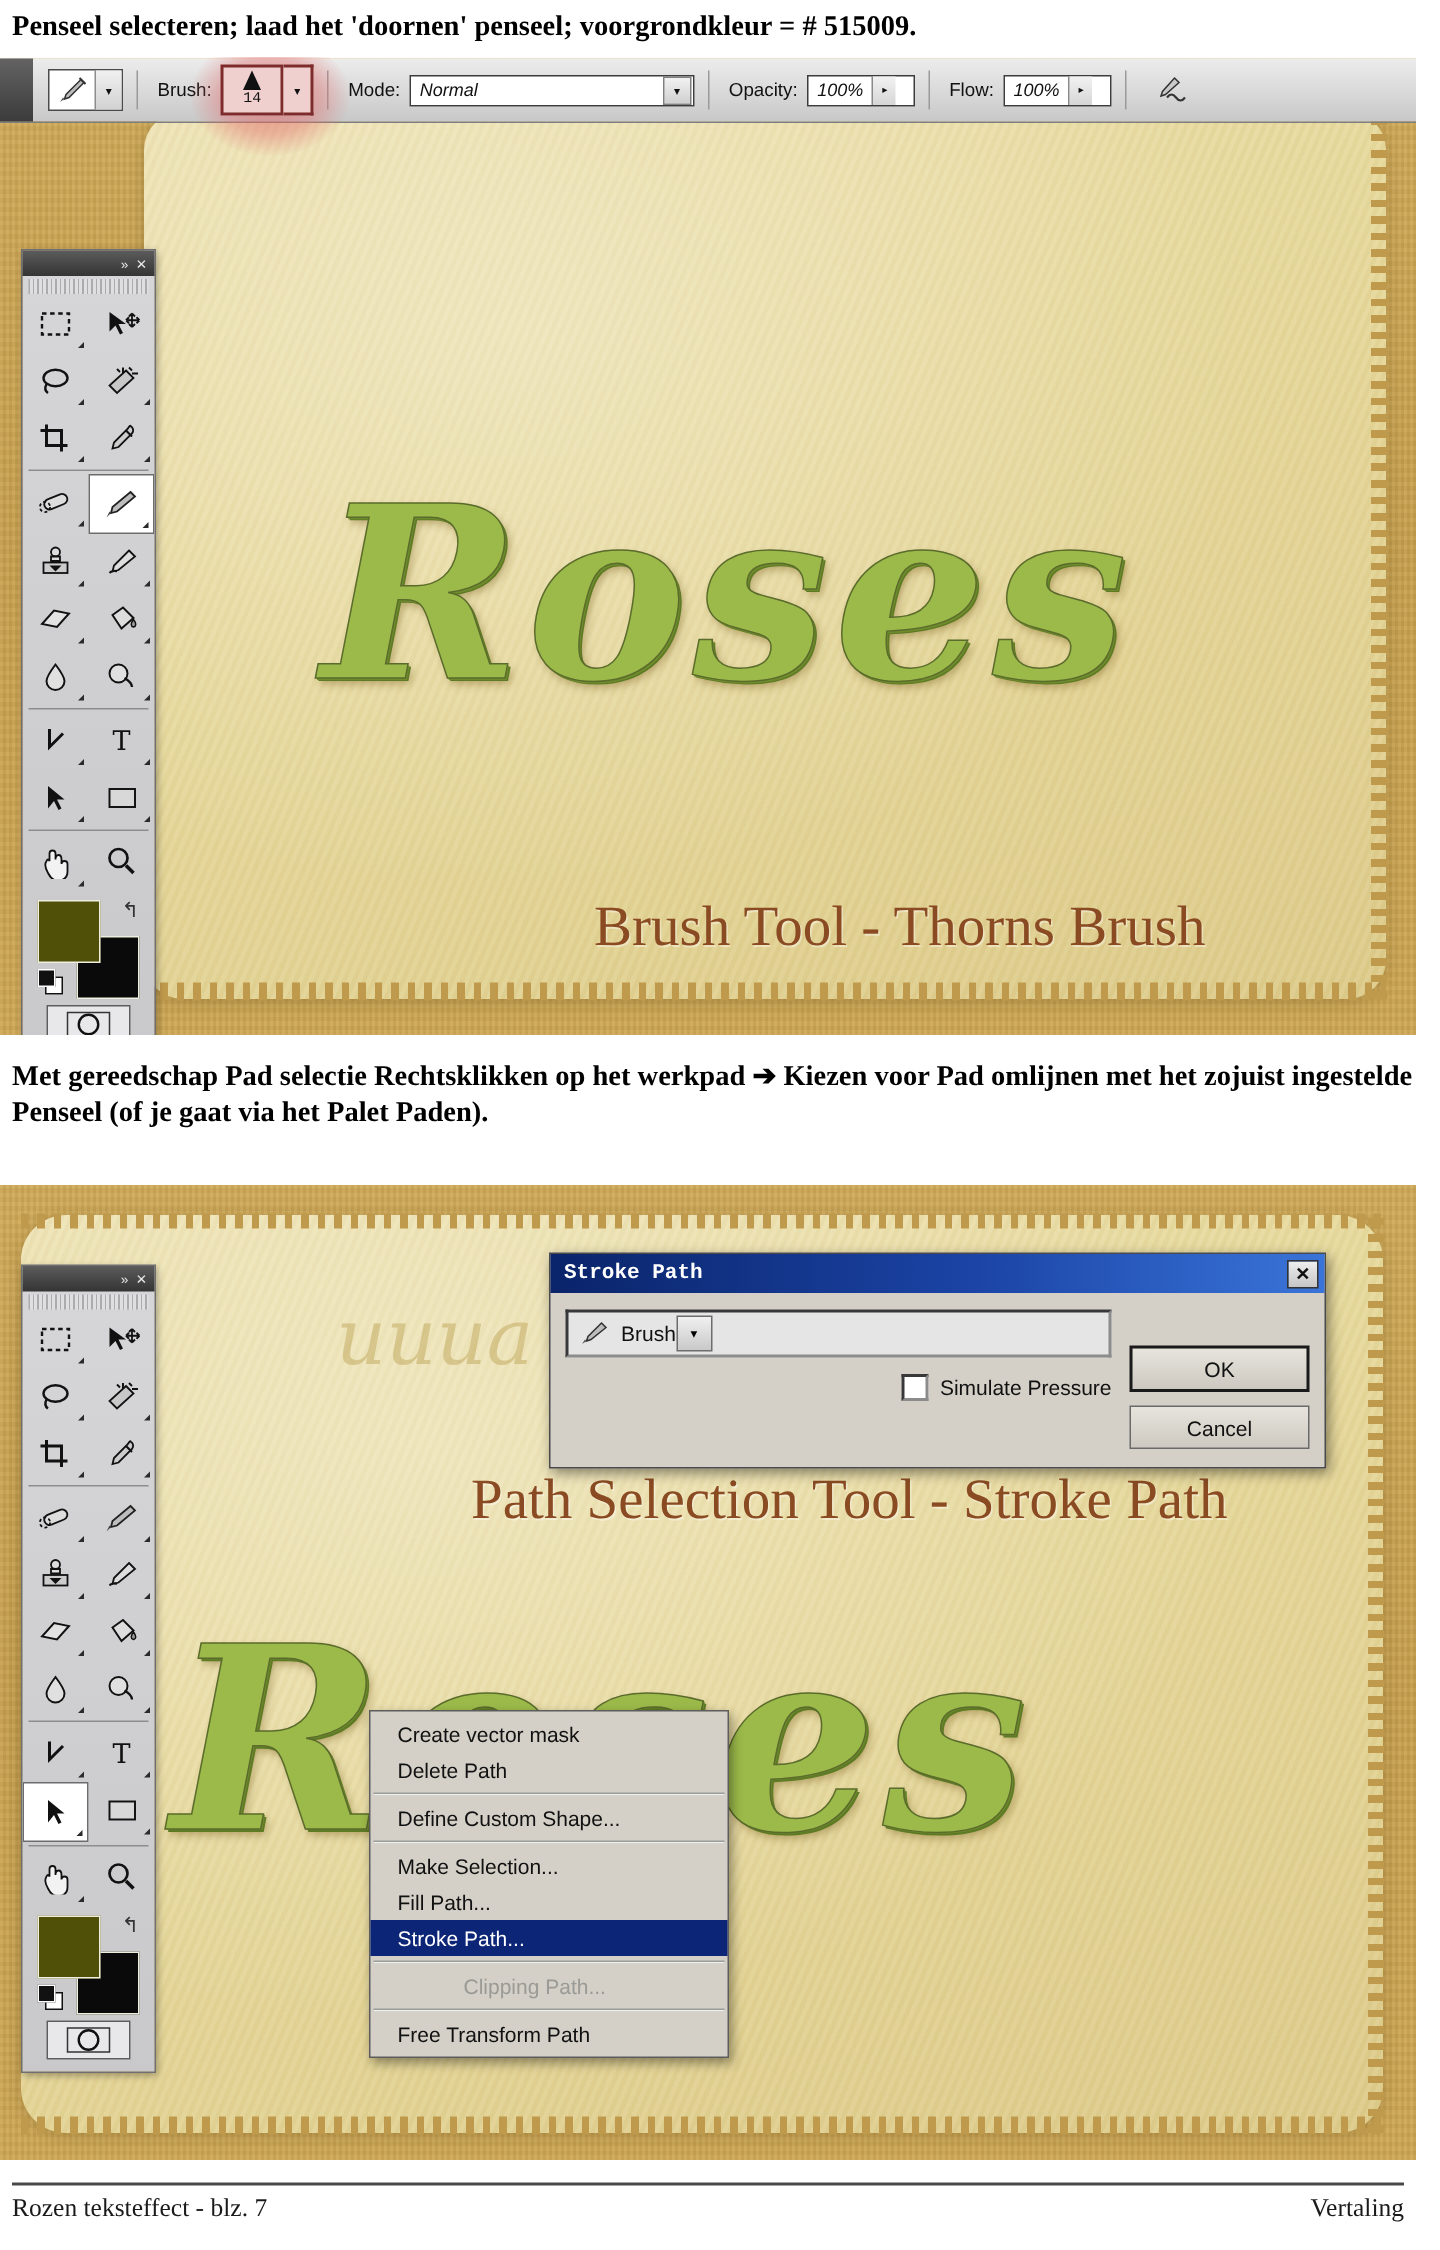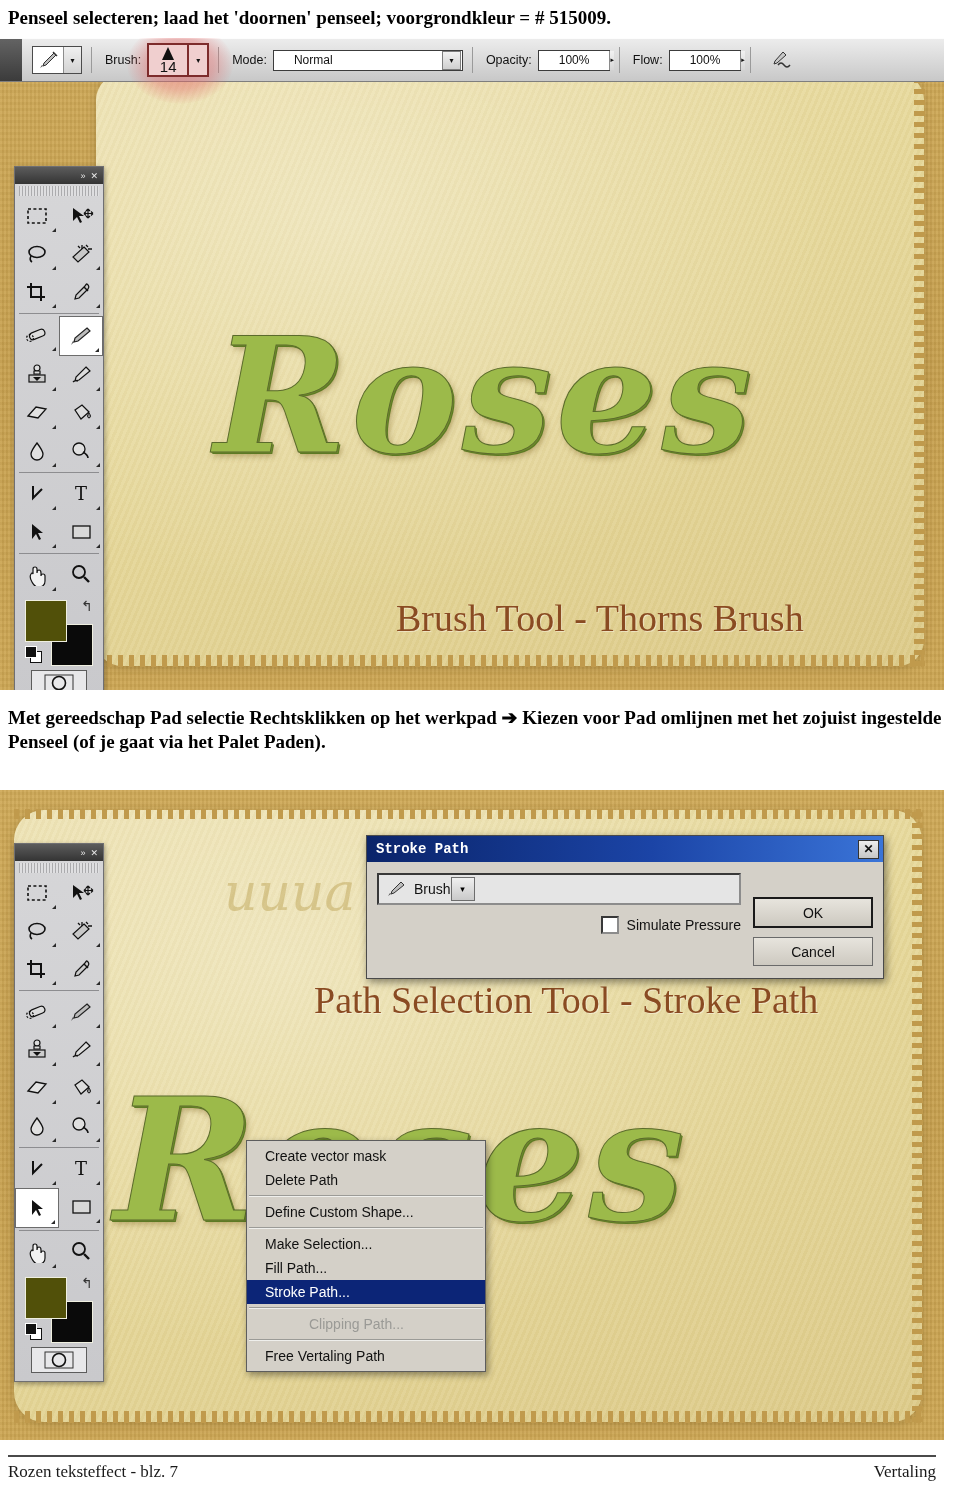--- a/index.html
+++ b/index.html
@@ -81,28 +81,28 @@
   .brush-halo{
     position:absolute;left:-20px;top:-19px;width:106px;height:80px;border-radius:50%;
     background:radial-gradient(ellipse at 50% 50%, rgba(224,92,92,.62) 0%, rgba(226,110,110,.42) 45%, rgba(230,140,140,0) 72%);
     pointer-events:none;
   }
   .brush-thumb{
     position:relative;width:38px;height:30px;border:2px solid #7d2b2b;
     background:#f0cfcf;display:flex;flex-direction:column;align-items:center;justify-content:flex-start;
   }
   .brush-thumb .tip{margin-top:1px;}
-  .brush-thumb .num{font-size:15px;line-height:9px;color:#111;}
+  .brush-thumb .num{font-size:10px;line-height:9px;color:#111;font-family:Liberation Mono, monospace;}
   .brush-arrow{position:relative;width:18px;height:30px;border:2px solid #7d2b2b;border-left:none;
     background:#f0cfcf;display:flex;align-items:center;justify-content:center;font-size:8px;}
   .ob-field{
     border:1px solid #3c3c3c;background:#fff;height:19px;display:flex;align-items:center;
     font-size:12px;
   }
-  .ob-field .txt{padding:0 20px;}
+  .ob-field .txt{padding:0 6px;font-style:italic;}
   .ob-field .spin{width:15px;height:100%;border-left:1px solid #8a8a8a;
     background:linear-gradient(180deg,#f2f2f2,#d6d6d6);
     display:flex;align-items:center;justify-content:center;font-size:7px;}
   #mode-select{width:188px;justify-content:space-between;}
   #mode-select .dd{width:17px;height:17px;margin:1px;
     background:linear-gradient(180deg,#f2f2f2,#cfcfcf);border:1px solid #7e7e7e;
     display:flex;align-items:center;justify-content:center;font-size:8px;}
   .opacity-field,.flow-field{width:70px;}
 
   
@@ -541,21 +541,21 @@
         <div class="ctx-item">Delete Path</div>
         <div class="ctx-sep"></div>
         <div class="ctx-item">Define Custom Shape...</div>
         <div class="ctx-sep"></div>
         <div class="ctx-item">Make Selection...</div>
         <div class="ctx-item">Fill Path...</div>
         <div class="ctx-item selected">Stroke Path...</div>
         <div class="ctx-sep"></div>
         <div class="ctx-item disabled">Clipping Path...</div>
         <div class="ctx-sep"></div>
-        <div class="ctx-item">Free Vertaling Path</div>
+        <div class="ctx-item">Free Transform Path</div>
       </div>
     </div>
 
     <div class="toolbox" id="toolbox-bottom">
       <div class="tb-title">
         <span>»</span>
         <span>✕</span>
       </div>
       <div class="tb-grip"></div>
 

